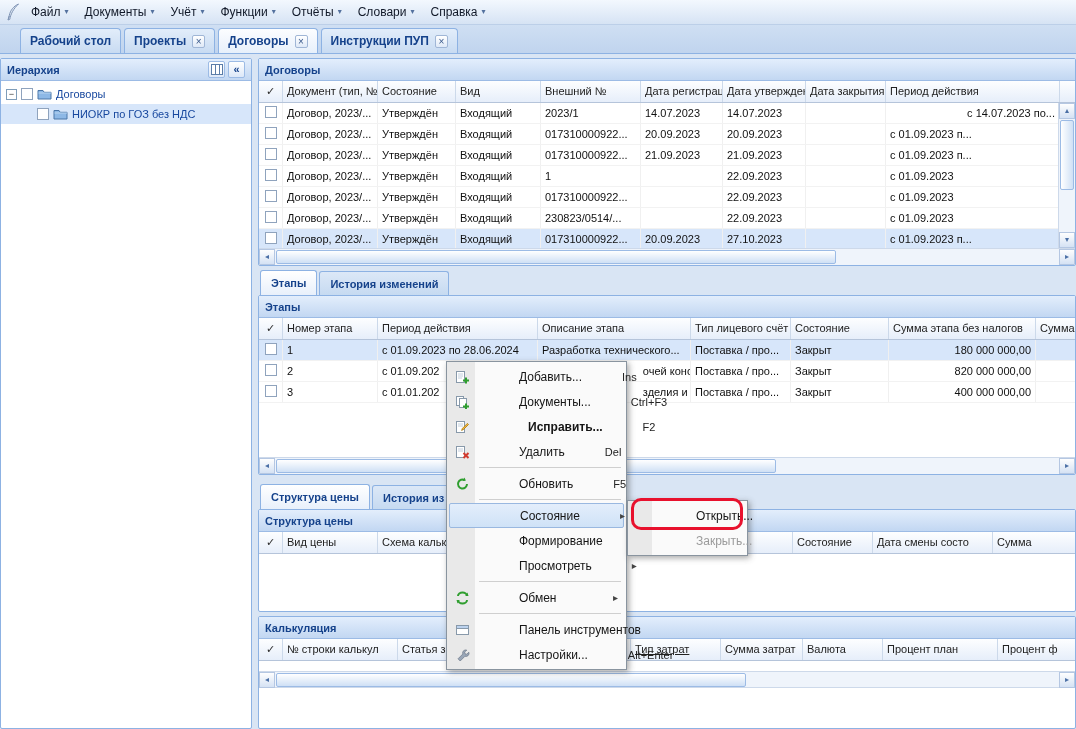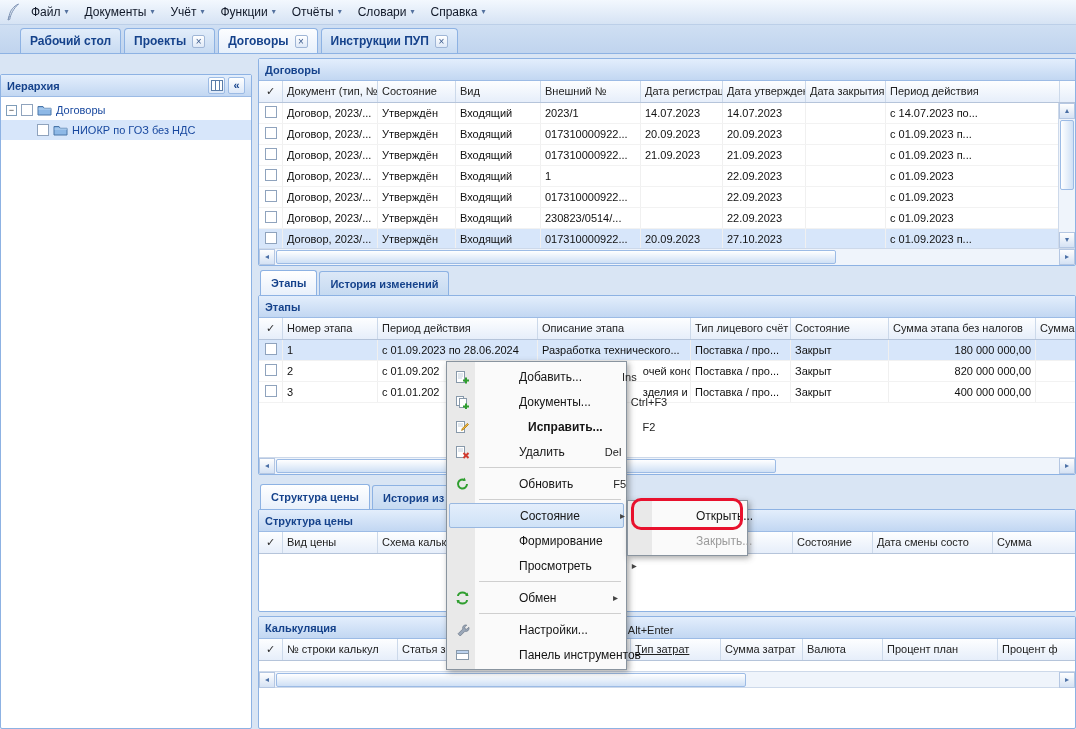--- a/index.html
+++ b/index.html
@@ -38,21 +38,21 @@
   .panel{position:absolute;background:#fff;border:1px solid var(--panel-border,#8db2e3);
     box-sizing:border-box;border-radius:2px;overflow:hidden;}
   .panel-header{height:22px;box-sizing:border-box;background:linear-gradient(#e3eefc,#c2d7f2);
     border-bottom:1px solid #9cbbe5;color:var(--accent-text,#15428b);font-weight:bold;font-size:11px;
     display:flex;align-items:center;padding:0 6px;}
   .ph-tools{margin-left:auto;display:flex;gap:3px;align-items:center;}
   .tool-btn{width:17px;height:17px;box-sizing:border-box;border:1px solid #9cbbe5;border-radius:2px;
     background:linear-gradient(#ffffff,#dce8f8);display:flex;align-items:center;justify-content:center;
     color:var(--accent-text,#15428b);font-size:11px;font-weight:bold;line-height:1;}
 
-  #sidebar{left:0;top:58px;width:252px;bottom:0;margin-top:16px;}
+  #sidebar{left:0;top:58px;width:252px;bottom:0;}
   #contracts-panel{left:258px;top:58px;right:0;height:208px;}
   #stages-tabbar{left:258px;top:270px;right:0;height:25px;}
   #stages-panel{left:258px;top:295px;right:0;height:180px;}
   #price-tabbar{left:258px;top:484px;right:0;height:25px;}
   #price-panel{left:258px;top:509px;right:0;height:103px;}
   #calc-panel{left:258px;top:616px;right:0;bottom:0;}
 
   
   .tree{padding-top:3px;}
   .tree-row{height:20px;display:flex;align-items:center;gap:4px;font-size:11px;color:#17479e;cursor:default;}
@@ -242,21 +242,21 @@
     <div class="grid-body">
         <div class="grow">
           <div class="cell cb" style="width: 24px;"><span class="checkbox"></span></div>
           <div class="cell" style="width: 95px;">Договор, 2023/...</div>
           <div class="cell" style="width: 78px;">Утверждён</div>
           <div class="cell" style="width: 85px;">Входящий</div>
           <div class="cell" style="width: 100px;">2023/1</div>
           <div class="cell" style="width: 82px;">14.07.2023</div>
           <div class="cell" style="width: 83px;">14.07.2023</div>
           <div class="cell" style="width: 80px;"></div>
-          <div class="cell" style="width: 174px;">с 14.07.2023 по...</div>
+          <div class="cell" style="width: 174px; text-align: right;">с 14.07.2023 по...</div>
         </div>
         <div class="grow">
           <div class="cell cb" style="width: 24px;"><span class="checkbox"></span></div>
           <div class="cell" style="width: 95px;">Договор, 2023/...</div>
           <div class="cell" style="width: 78px;">Утверждён</div>
           <div class="cell" style="width: 85px;">Входящий</div>
           <div class="cell" style="width: 100px;">017310000922...</div>
           <div class="cell" style="width: 82px;">20.09.2023</div>
           <div class="cell" style="width: 83px;">20.09.2023</div>
           <div class="cell" style="width: 80px;"></div>
@@ -525,34 +525,34 @@
             <path d="M2.5 12.5l-1-3.4 3.4.4z" fill="#2f9e2f"></path>
           </svg>
         </span>
         <span class="menu-label">Обмен</span>
         <span class="menu-sub-arrow">▸</span>
       </div>
       <div class="menu-sep"></div>
       <div class="menu-row">
         <span class="mi-icon">
           <svg width="15" height="14" viewBox="0 0 15 14">
+            <rect x="1.5" y="2.5" width="12" height="9" fill="#fff" stroke="#8899aa"></rect>
+            <rect x="1.5" y="2.5" width="12" height="3" fill="#bcd2ee" stroke="#8899aa"></rect>
+          </svg>
+        </span>
+        <span class="menu-label">Панель инструментов</span>
+      </div>
+      <div class="menu-row">
+        <span class="mi-icon">
+          <svg width="15" height="14" viewBox="0 0 15 14">
             <path d="M11.8 2.2a3 3 0 0 0-4 3.8L3 10.8 5.2 13l4.8-4.8a3 3 0 0 0 3.8-4l-2 2-1.8-.4-.4-1.8z" fill="#9aa7b8" stroke="#6b7788" stroke-width="0.7"></path>
           </svg>
         </span>
         <span class="menu-label">Настройки...</span>
         <span class="menu-shortcut">Alt+Enter</span>
-      </div>
-      <div class="menu-row">
-        <span class="mi-icon">
-          <svg width="15" height="14" viewBox="0 0 15 14">
-            <rect x="1.5" y="2.5" width="12" height="9" fill="#fff" stroke="#8899aa"></rect>
-            <rect x="1.5" y="2.5" width="12" height="3" fill="#bcd2ee" stroke="#8899aa"></rect>
-          </svg>
-        </span>
-        <span class="menu-label">Панель инструментов</span>
       </div>
     </div>
   <div class="submenu">
       <div class="menu-row">
         <span class="mi-icon"></span>
         <span class="menu-label">Открыть...</span>
       </div>
       <div class="menu-row disabled">
         <span class="mi-icon"></span>
         <span class="menu-label">Закрыть...</span>

